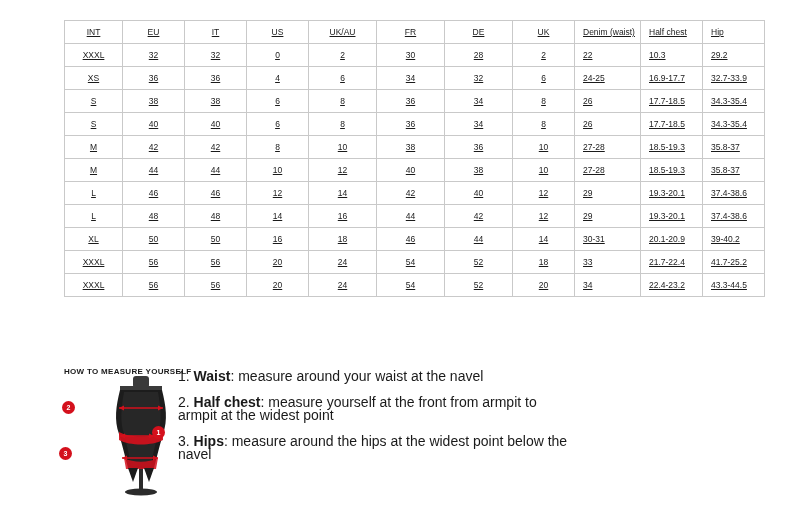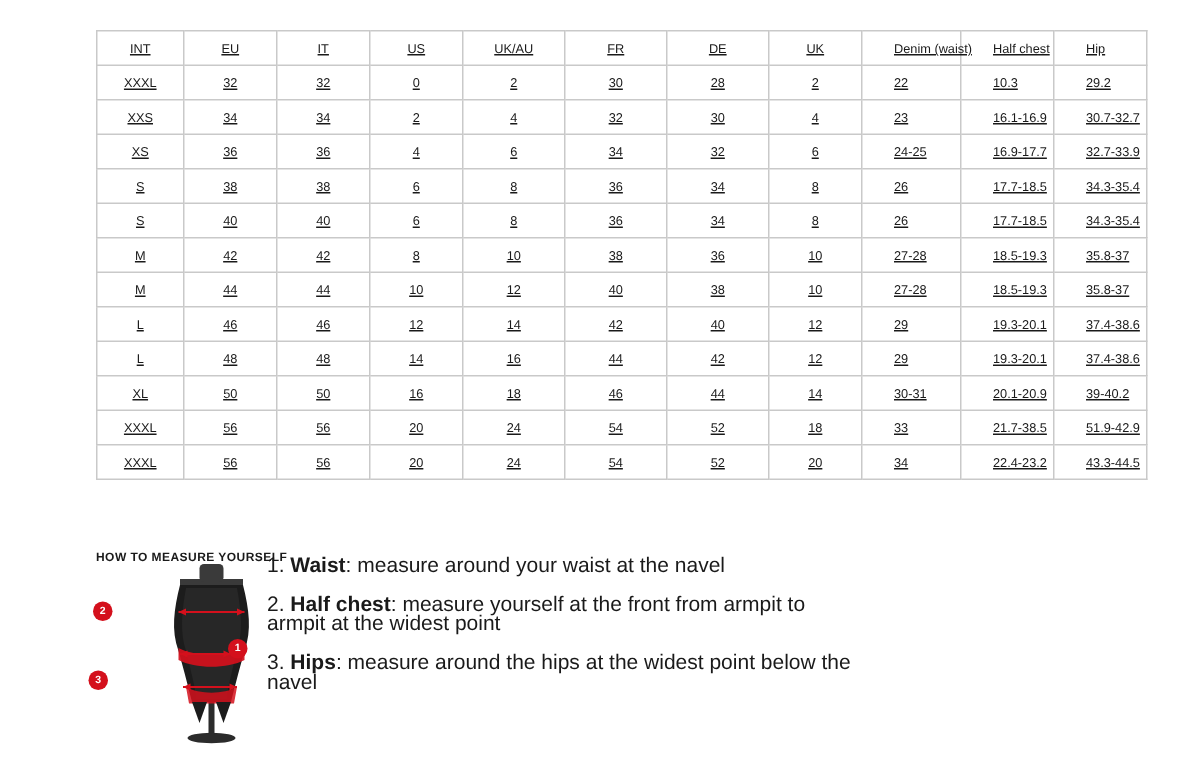--- a/index.html
+++ b/index.html
@@ -34,21 +34,21 @@
     padding: 0 2px;
     color: #1a1a1a;
     white-space: nowrap;
   }
   #size-table th {
     font-weight: normal;
   }
   #size-table td.left-align,
   #size-table th.left-align {
     text-align: left;
-    padding-left: 21px;
+    padding-left: 8px;
   }
 
   
   #size-table col.c0 { width: 58px; }
   #size-table col.c1 { width: 62px; }
   #size-table col.c2 { width: 62px; }
   #size-table col.c3 { width: 62px; }
   #size-table col.c4 { width: 68px; }
   #size-table col.c5 { width: 68px; }
   #size-table col.c6 { width: 68px; }
@@ -145,33 +145,20 @@
         <td>0</td>
         <td>2</td>
         <td>30</td>
         <td>28</td>
         <td>2</td>
         <td class="left-align">22</td>
         <td class="left-align">10.3</td>
         <td class="left-align">29.2</td>
       </tr>
       <tr>
-        <td>XXS</td>
-        <td>34</td>
-        <td>34</td>
-        <td>2</td>
-        <td>4</td>
-        <td>32</td>
-        <td>30</td>
-        <td>4</td>
-        <td class="left-align">23</td>
-        <td class="left-align">16.1-16.9</td>
-        <td class="left-align">30.7-32.7</td>
-      </tr>
-      <tr>
         <td>XS</td>
         <td>36</td>
         <td>36</td>
         <td>4</td>
         <td>6</td>
         <td>34</td>
         <td>32</td>
         <td>6</td>
         <td class="left-align">24-25</td>
         <td class="left-align">16.9-17.7</td>
@@ -271,22 +258,22 @@
       <tr>
         <td>XXXL</td>
         <td>56</td>
         <td>56</td>
         <td>20</td>
         <td>24</td>
         <td>54</td>
         <td>52</td>
         <td>18</td>
         <td class="left-align">33</td>
-        <td class="left-align">21.7-38.5</td>
-        <td class="left-align">51.9-42.9</td>
+        <td class="left-align">21.7-22.4</td>
+        <td class="left-align">41.7-25.2</td>
       </tr>
       <tr>
         <td>XXXL</td>
         <td>56</td>
         <td>56</td>
         <td>20</td>
         <td>24</td>
         <td>54</td>
         <td>52</td>
         <td>20</td>

